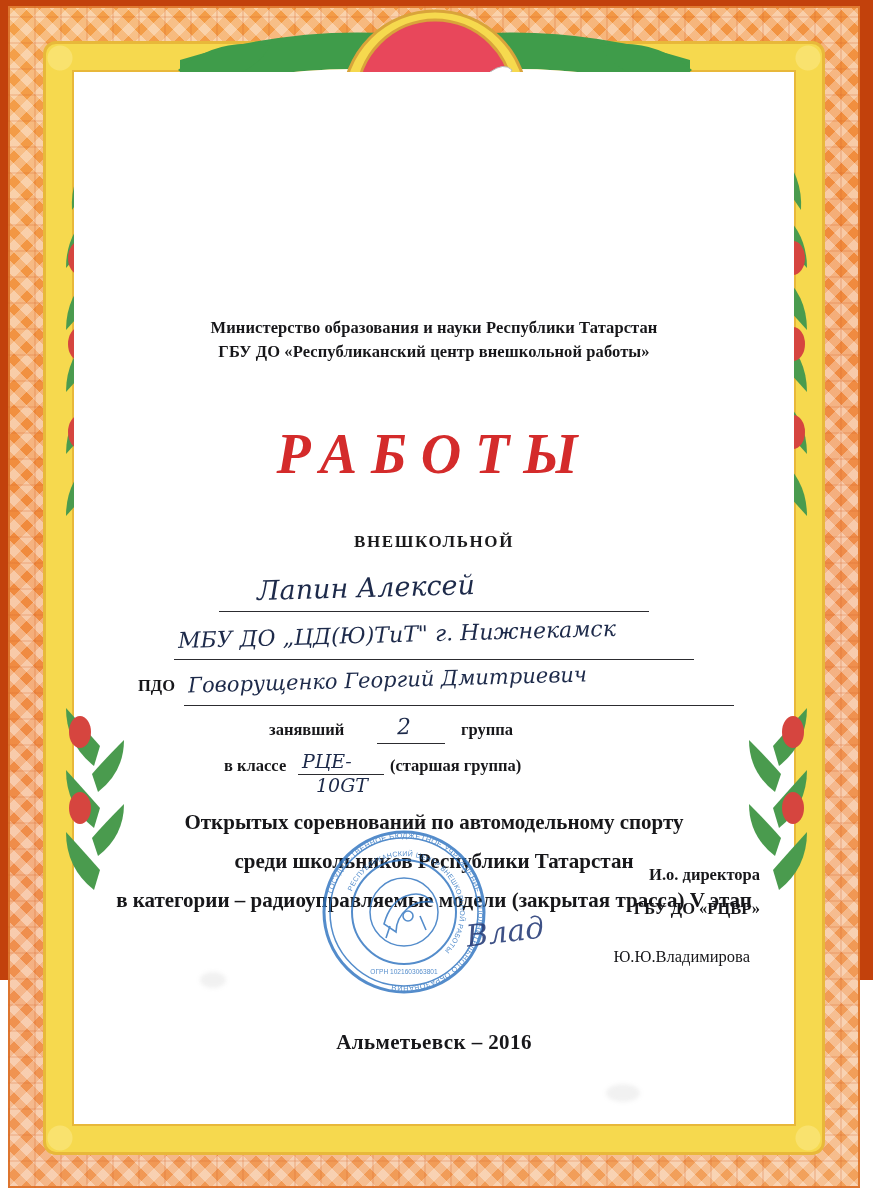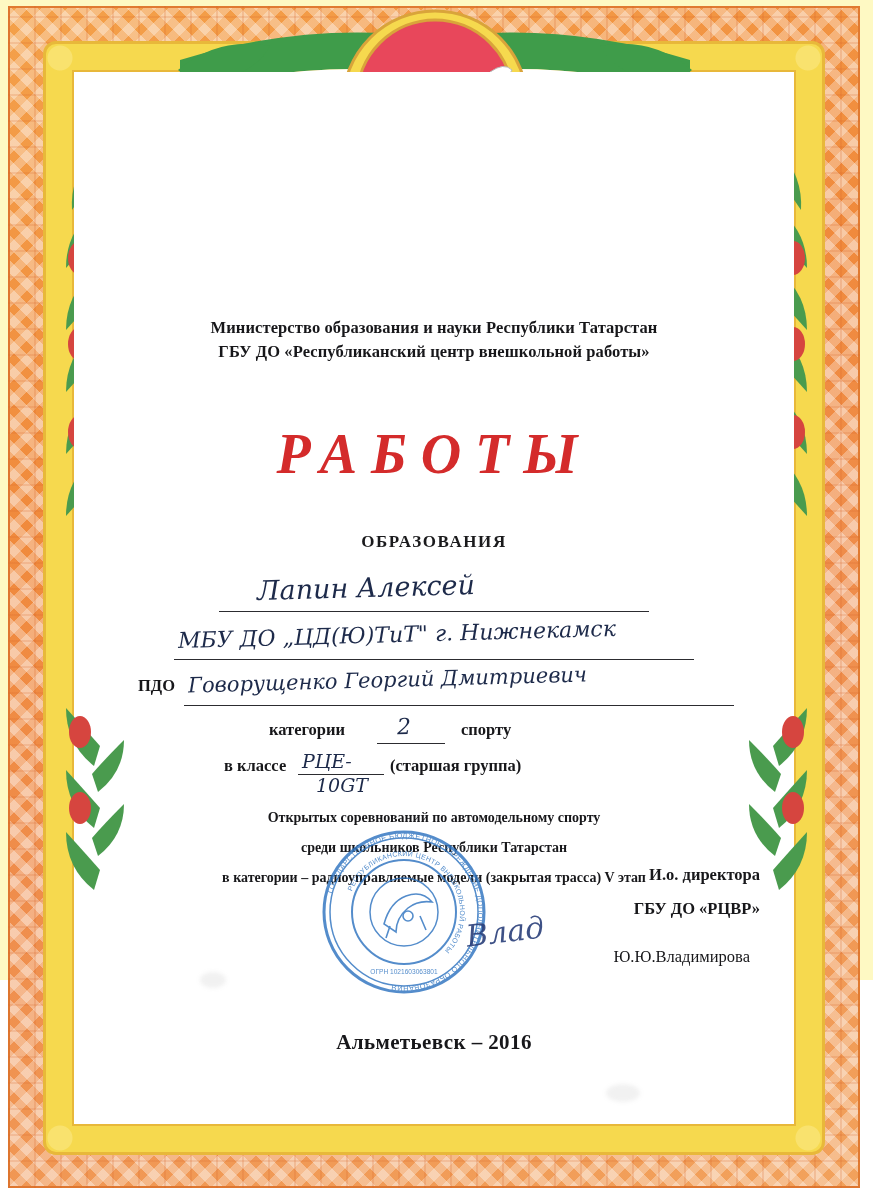--- a/index.html
+++ b/index.html
@@ -12,21 +12,21 @@
     height: 1200px;
     overflow: hidden;
     font-family: "Liberation Serif", serif;
   }
 
   
   .scan {
     position: relative;
     width: 873px;
     height: 980px;
-    background: #fef9c3;
+    background: #c2410c;
   }
 
   
   .border-frame {
     position: absolute;
     left: 8px;
     top: 6px;
     width: 852px;
     height: 1182px;
     background:
@@ -167,21 +167,21 @@
   }
 
   .label-inline {
     position: absolute;
     font-size: 16.5px;
     font-weight: bold;
     color: #17171a;
   }
 
   .body-line {
-    font-size: 14px;
+    font-size: 21px;
     font-weight: bold;
     color: #17171a;
     margin-top: 14px;
   }
 
   
   .sig-block {
     position: absolute;
     left: 36px;
     top: 786px;
@@ -326,43 +326,43 @@
   <div class="paper">
     <div class="content">
 
       <div class="ministry">
         <div>Министерство образования и науки Республики Татарстан</div>
         <div>ГБУ ДО «Республиканский центр внешкольной работы»</div>
       </div>
 
       <div class="diploma-title">РАБОТЫ</div>
 
-      <div class="awarded">ОБРАЗОВАНИЯ</div>
+      <div class="awarded">ВНЕШКОЛЬНОЙ</div>
 
       <div class="hw-row" style="width:430px; margin-top:18px; height:44px;">
         <span class="hw-text" style="left:38px; top:2px; font-size:27px;">Лапин Алексей</span>
         <span class="hw-line" style="left:0; right:0; bottom:2px;"></span>
       </div>
 
       <div class="hw-row" style="width:520px; margin-top:6px; height:42px;">
         <span class="hw-text" style="left:4px; top:2px; font-size:22px;">МБУ ДО „ЦД(Ю)ТиТ" г. Нижнекамск</span>
         <span class="hw-line" style="left:0; right:0; bottom:2px;"></span>
       </div>
 
       <div class="hw-row" style="width:600px; margin-top:4px; height:42px;">
         <span class="label-inline" style="left:4px; top:10px;">ПДО</span>
         <span class="hw-text" style="left:54px; top:2px; font-size:21px;">Говорущенко Георгий Дмитриевич</span>
         <span class="hw-line" style="left:50px; right:0; bottom:2px;"></span>
       </div>
 
       <div class="hw-row" style="width:330px; margin-top:6px; height:34px;">
-        <span class="label-inline" style="left:0; top:6px;">категории</span>
+        <span class="label-inline" style="left:0; top:6px;">занявший</span>
         <span class="hw-text" style="left:128px; top:0; font-size:22px;">2</span>
         <span class="hw-line" style="left:108px; width:68px; bottom:4px;"></span>
-        <span class="label-inline" style="left:192px; top:6px;">спорту</span>
+        <span class="label-inline" style="left:192px; top:6px;">группа</span>
       </div>
 
       <div class="hw-row" style="width:420px; margin-top:4px; height:50px;">
         <span class="label-inline" style="left:0; top:4px;">в классе</span>
         <span class="hw-text" style="left:78px; top:-2px; font-size:19px; transform:rotate(0deg);">РЦЕ-</span>
         <span class="hw-text" style="left:92px; top:22px; font-size:19px; transform:rotate(0deg);">10GT</span>
         <span class="hw-line" style="left:74px; width:86px; top:22px;"></span>
         <span class="label-inline" style="left:166px; top:4px;">(старшая группа)</span>
       </div>
 

